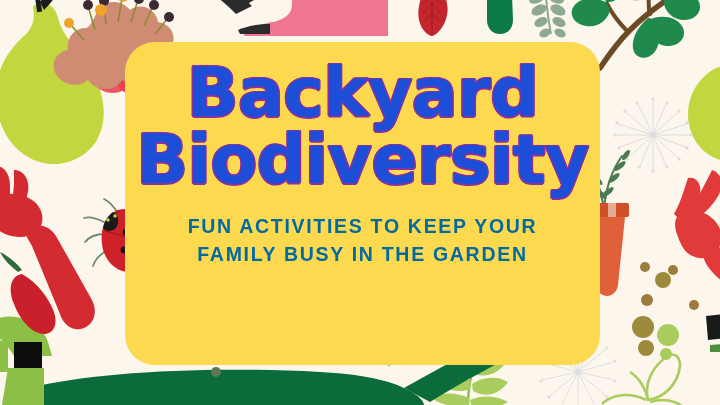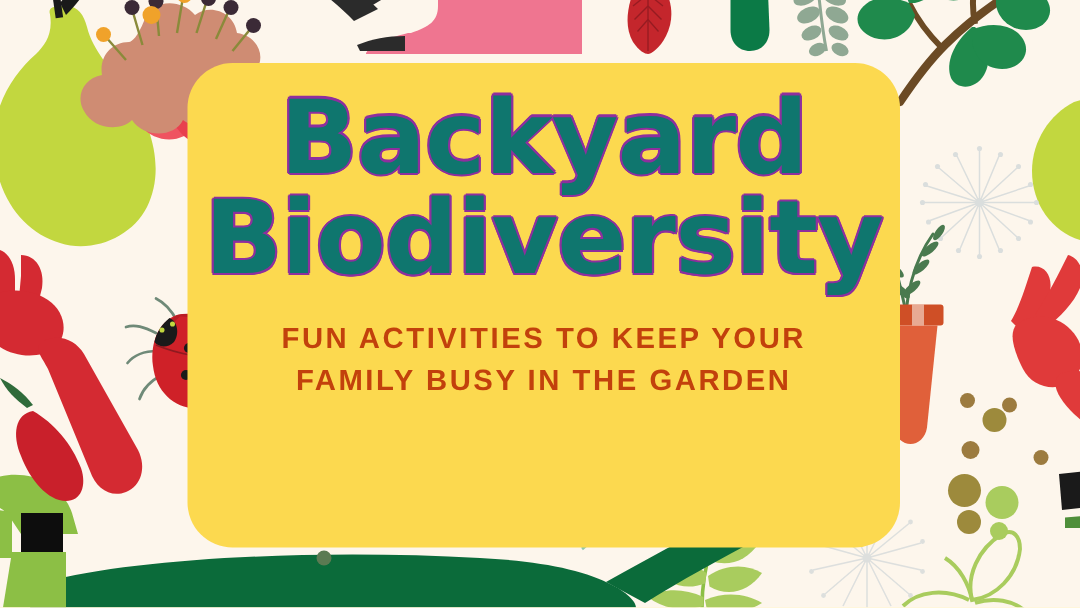--- a/index.html
+++ b/index.html
@@ -34,37 +34,37 @@
     background: #fcd94f;
     border-radius: 30px;
     box-sizing: border-box;
     padding: 14px 22px 10px 22px;
     display: flex;
     flex-direction: column;
     align-items: center;
     justify-content: flex-start;
   }
   #title {
-    color: #0f766e;
+    color: #1d4ed8;
     font-family: "DejaVu Sans", sans-serif;
     font-weight: bold;
     font-size: 68px;
     line-height: 0.98;
     text-align: center;
     letter-spacing: -0.5px;
     margin: 4px 0 0 0;
     white-space: pre-line;
     text-shadow:
        1.5px 0 0 #8e2f9e, -1.5px 0 0 #8e2f9e,
        0 1.5px 0 #8e2f9e, 0 -1.5px 0 #8e2f9e,
        1px 1px 0 #8e2f9e, -1px -1px 0 #8e2f9e,
        1px -1px 0 #8e2f9e, -1px 1px 0 #8e2f9e;
   }
   #subtitle {
-    color: #c2410c;
+    color: #0369a1;
     font-family: "Liberation Sans", sans-serif;
     font-weight: bold;
     font-size: 19.5px;
     line-height: 1.42;
     letter-spacing: 1.7px;
     text-align: center;
     text-transform: uppercase;
     margin: 20px 0 0 0;
     max-width: 400px;
   }

